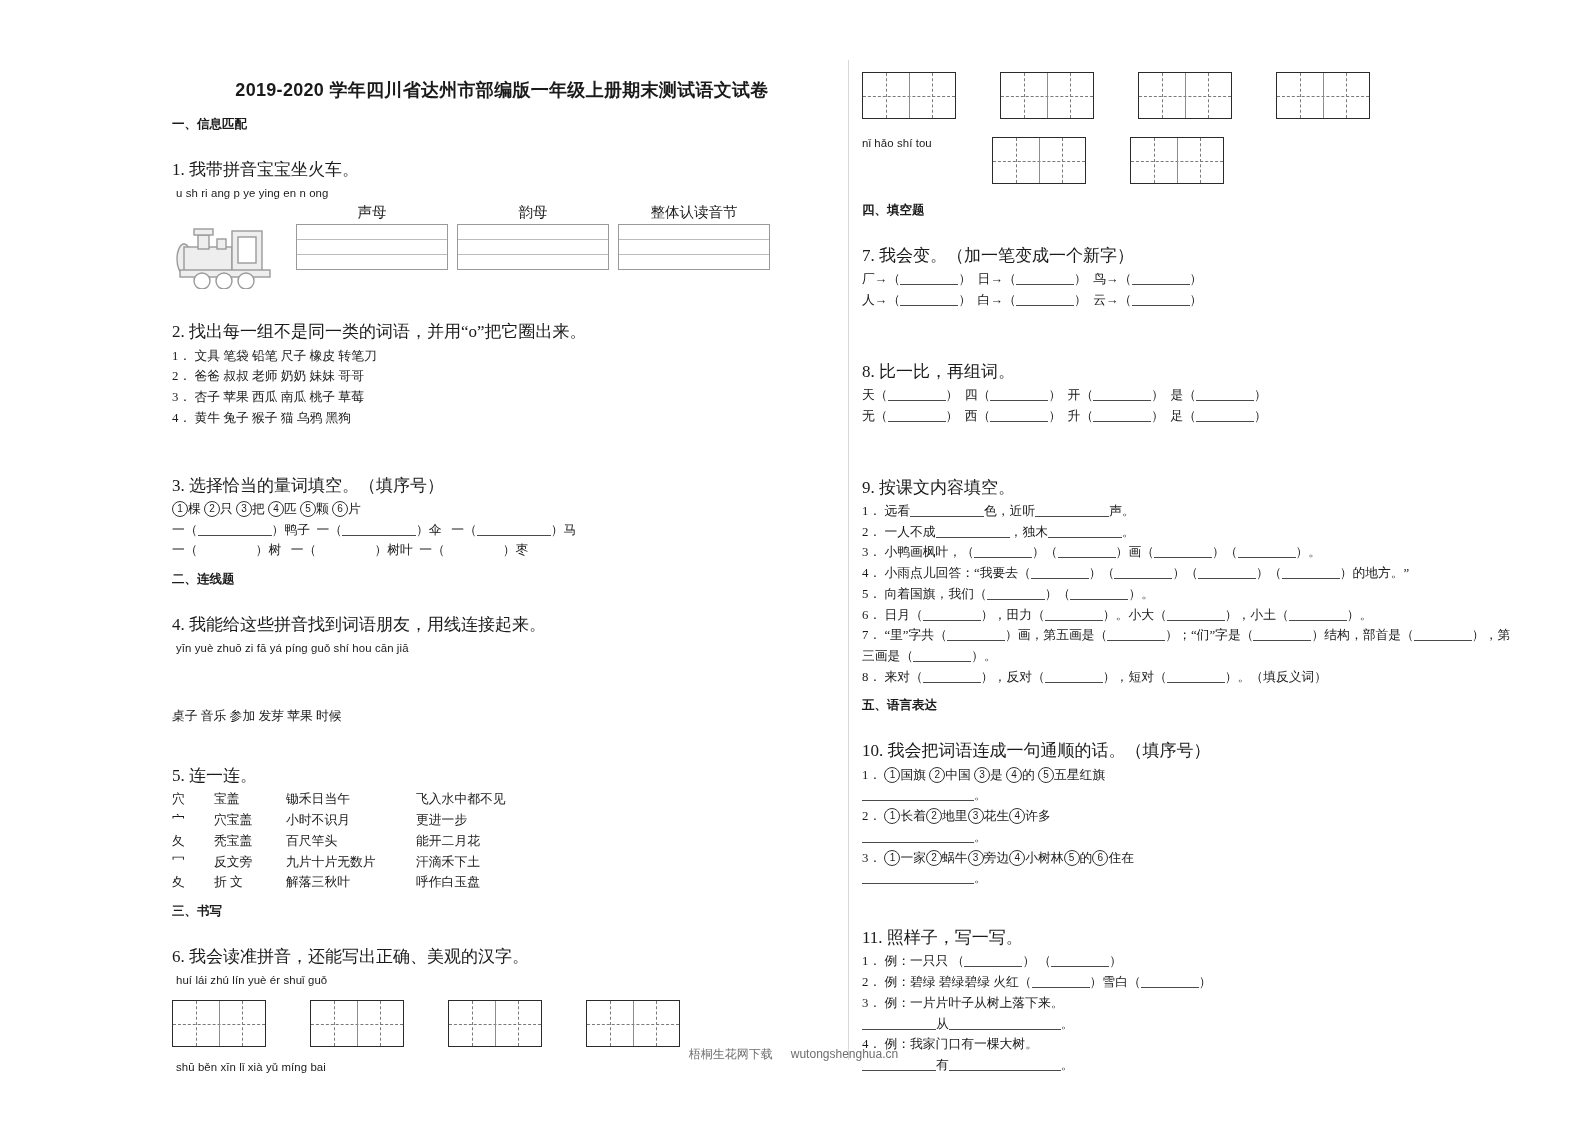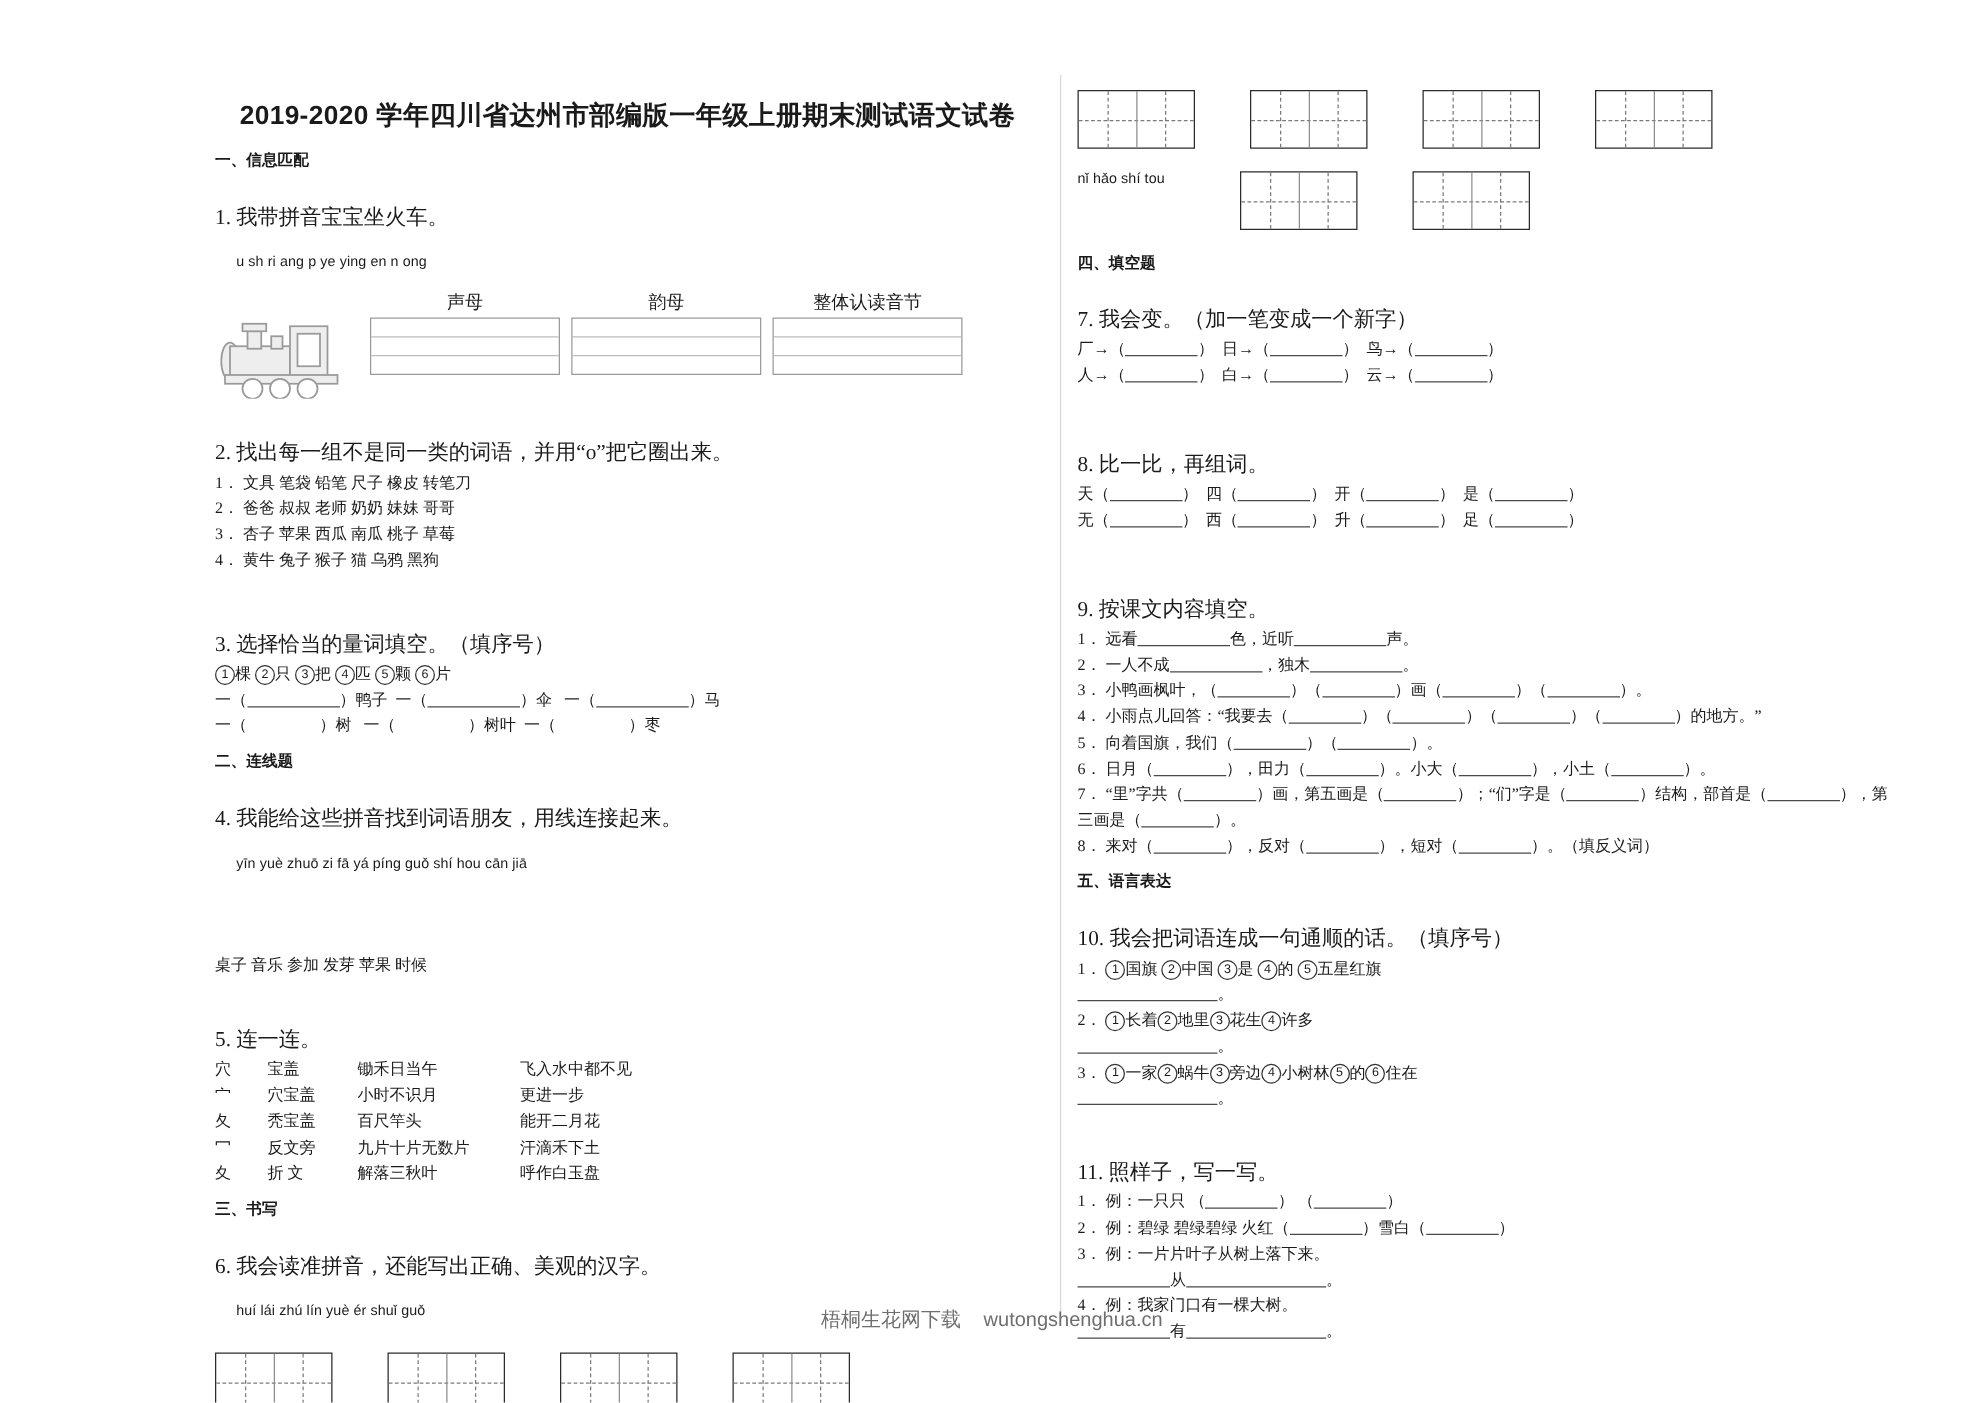--- a/index.html
+++ b/index.html
@@ -18,33 +18,33 @@
     position:absolute;left:848px;top:60px;width:1px;height:1000px;
     background:#d8d8d8;
   }
   .col{position:absolute;top:0;}
   .col-left{left:172px;width:660px;}
   .col-right{left:862px;width:660px;}
 
   
   .paper-title{
     font-family:"Liberation Sans","DejaVu Sans",sans-serif;
-    font-weight:bold;font-size:21px;text-align:center;
+    font-weight:bold;font-size:18px;text-align:center;
     letter-spacing:.3px;margin:0;padding:0;
   }
   .sec-head{
     font-family:"Liberation Sans","DejaVu Sans",sans-serif;
     font-weight:bold;font-size:12.5px;
     margin:0;
   }
   .q{font-size:17px;line-height:1.55;margin:0;}
   .sub{font-size:12.8px;line-height:1.62;margin:0;}
   .pinyin{
     font-family:"Liberation Sans","DejaVu Sans",sans-serif;
-    font-size:11.4px;letter-spacing:.1px;margin:17px;
+    font-size:11.4px;letter-spacing:.1px;margin:4px;
   }
   .spacer6{height:6px}.spacer10{height:10px}.spacer14{height:14px}
   .spacer18{height:18px}.spacer24{height:24px}.spacer30{height:30px}
 
   
   .bl{display:inline-block;border-bottom:1px solid #4a4a4a;vertical-align:-2px;}.bl-m{width:58px}.bl-l{width:74px}.bl-xxl{width:112px}
   .bl-open{display:inline-block;width:58px;vertical-align:-2px;}
 
   
   .cn{
@@ -84,21 +84,21 @@
 
   
   .lx{font-size:12.8px;line-height:1.62;}
   .lx .c1{display:inline-block;width:42px;}
   .lx .c2{display:inline-block;width:72px;}
   .lx .c3{display:inline-block;width:130px;}
 
   
   .footer{
     position:absolute;left:0;right:0;top:1046px;text-align:center;
-    font-size:16px;color:#6e6e6e;
+    font-size:12px;color:#6e6e6e;
   }
   .footer .cn-t{font-family:"Liberation Serif","DejaVu Serif",serif;}
   .footer .en-t{font-family:"Liberation Sans","DejaVu Sans",sans-serif;margin-left:18px;}
 </style>
 </head>
 <body>
 
 <div class="page">
 
   <div class="divider"></div>

